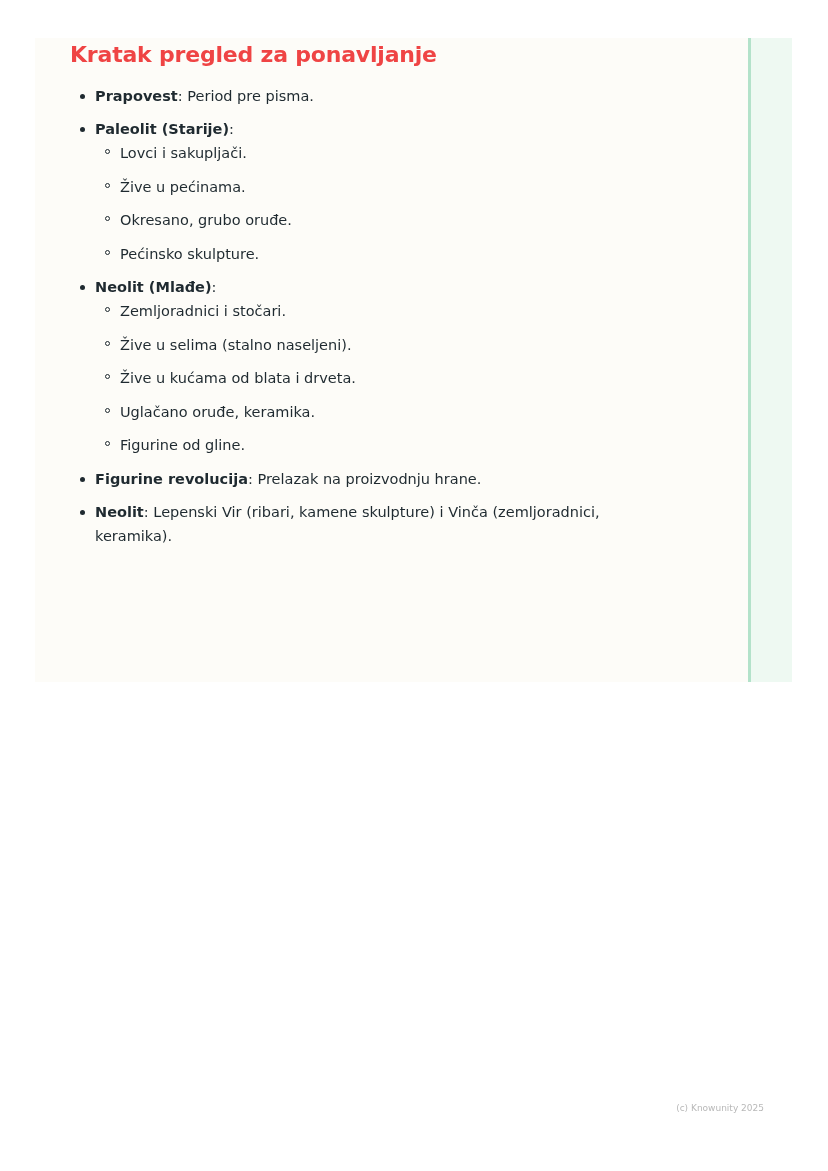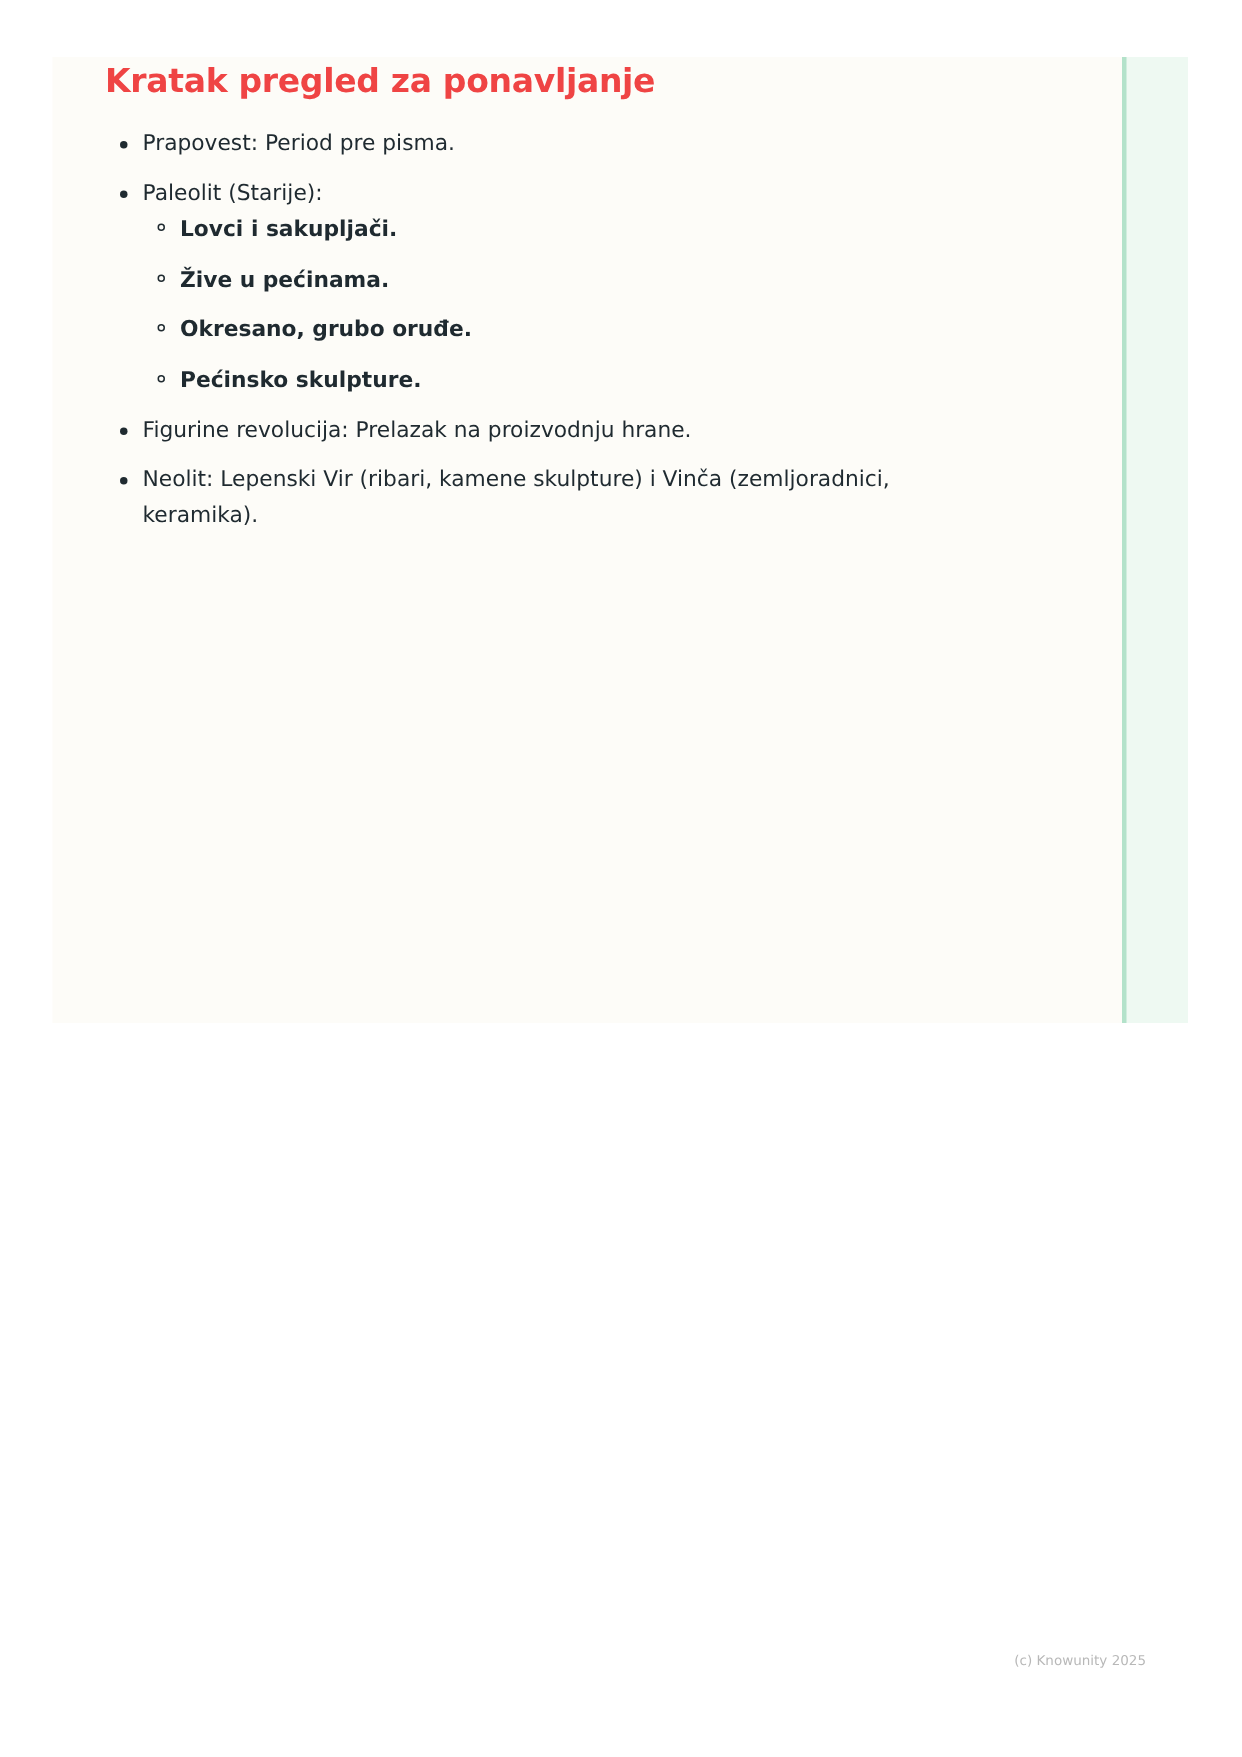--- a/index.html
+++ b/index.html
@@ -63,27 +63,26 @@
       content: "";
       position: absolute;
       left: -15px;
       top: 10px;
       width: 5px;
       height: 5px;
       border-radius: 50%;
       background: #1f2a30;
     }
     .main-list b {
-      font-weight: normal;
+      font-weight: bold;
     }
     .sub-list {
       list-style: none;
       margin: 0;
       padding: 0 0 0 25px;
-      font-weight: bold;
     }
     .sub-list > li {
       position: relative;
       margin-bottom: 9.5px;
     }
     .sub-list > li::before {
       content: "";
       position: absolute;
       left: -15px;
       top: 8px;
@@ -116,20 +115,30 @@
   </li>
   <li class="group-item">
     <b>Paleolit (Starije)</b><span>:</span>
     <ul class="sub-list">
       <li>Lovci i sakupljači.</li>
       <li>Žive u pećinama.</li>
       <li>Okresano, grubo oruđe.</li>
       <li>Pećinsko skulpture.</li>
     </ul>
   </li>
+  <li class="group-item">
+    <b>Neolit (Mlađe)</b><span>:</span>
+    <ul class="sub-list">
+      <li>Zemljoradnici i stočari.</li>
+      <li>Žive u selima (stalno naseljeni).</li>
+      <li>Žive u kućama od blata i drveta.</li>
+      <li>Uglačano oruđe, keramika.</li>
+      <li>Figurine od gline.</li>
+    </ul>
+  </li>
   <li>
     <b>Figurine revolucija</b><span>: </span><span>Prelazak na proizvodnju hrane.</span>
   </li>
   <li>
     <b>Neolit</b><span>: </span><span>Lepenski Vir (ribari, kamene skulpture) i Vinča (zemljoradnici, keramika).</span>
   </li>
 </ul>
 
 <div class="footer">(c) Knowunity 2025</div>
 

